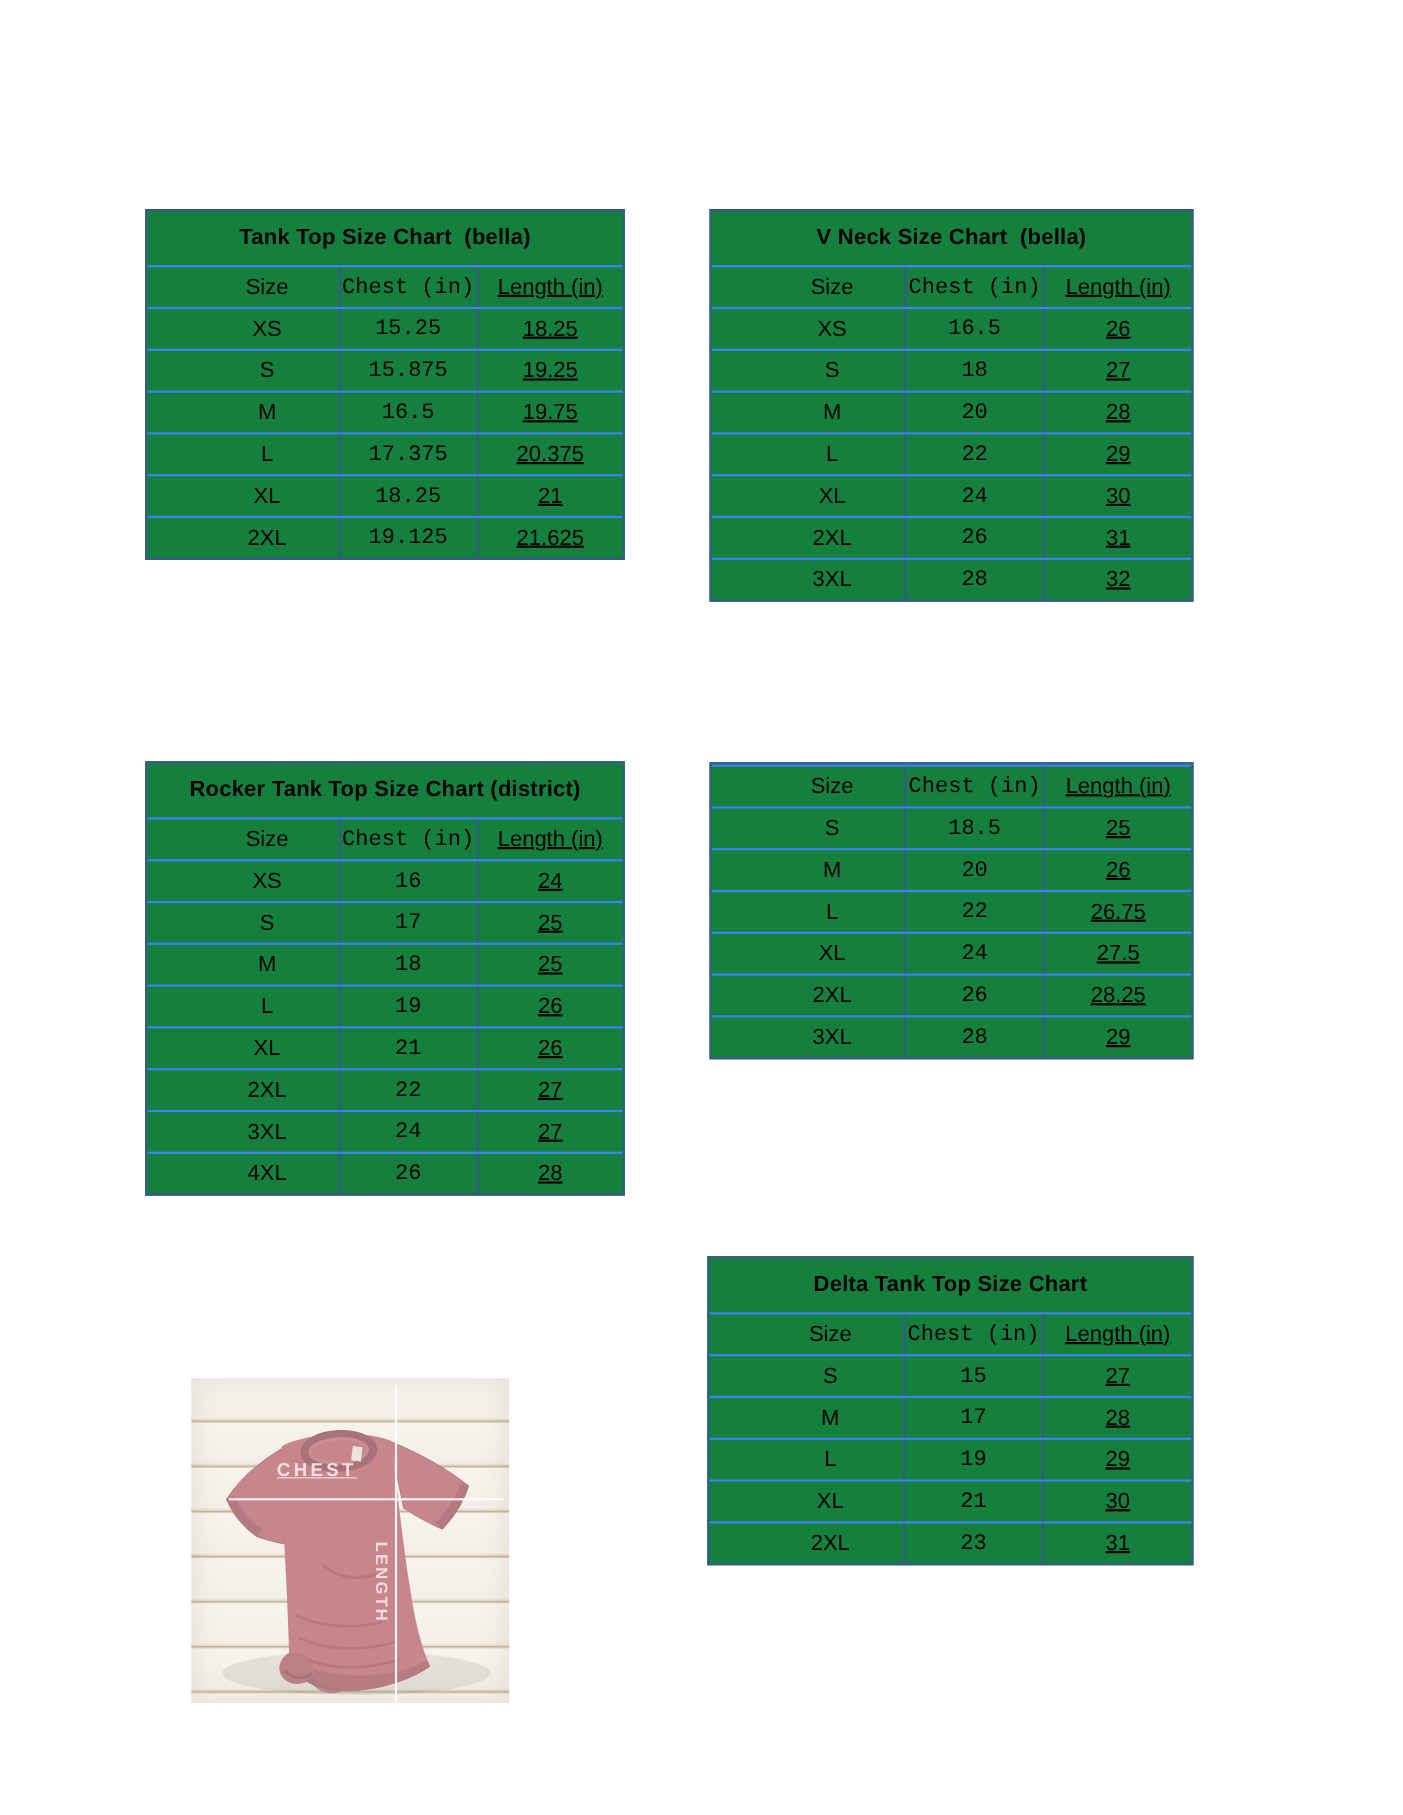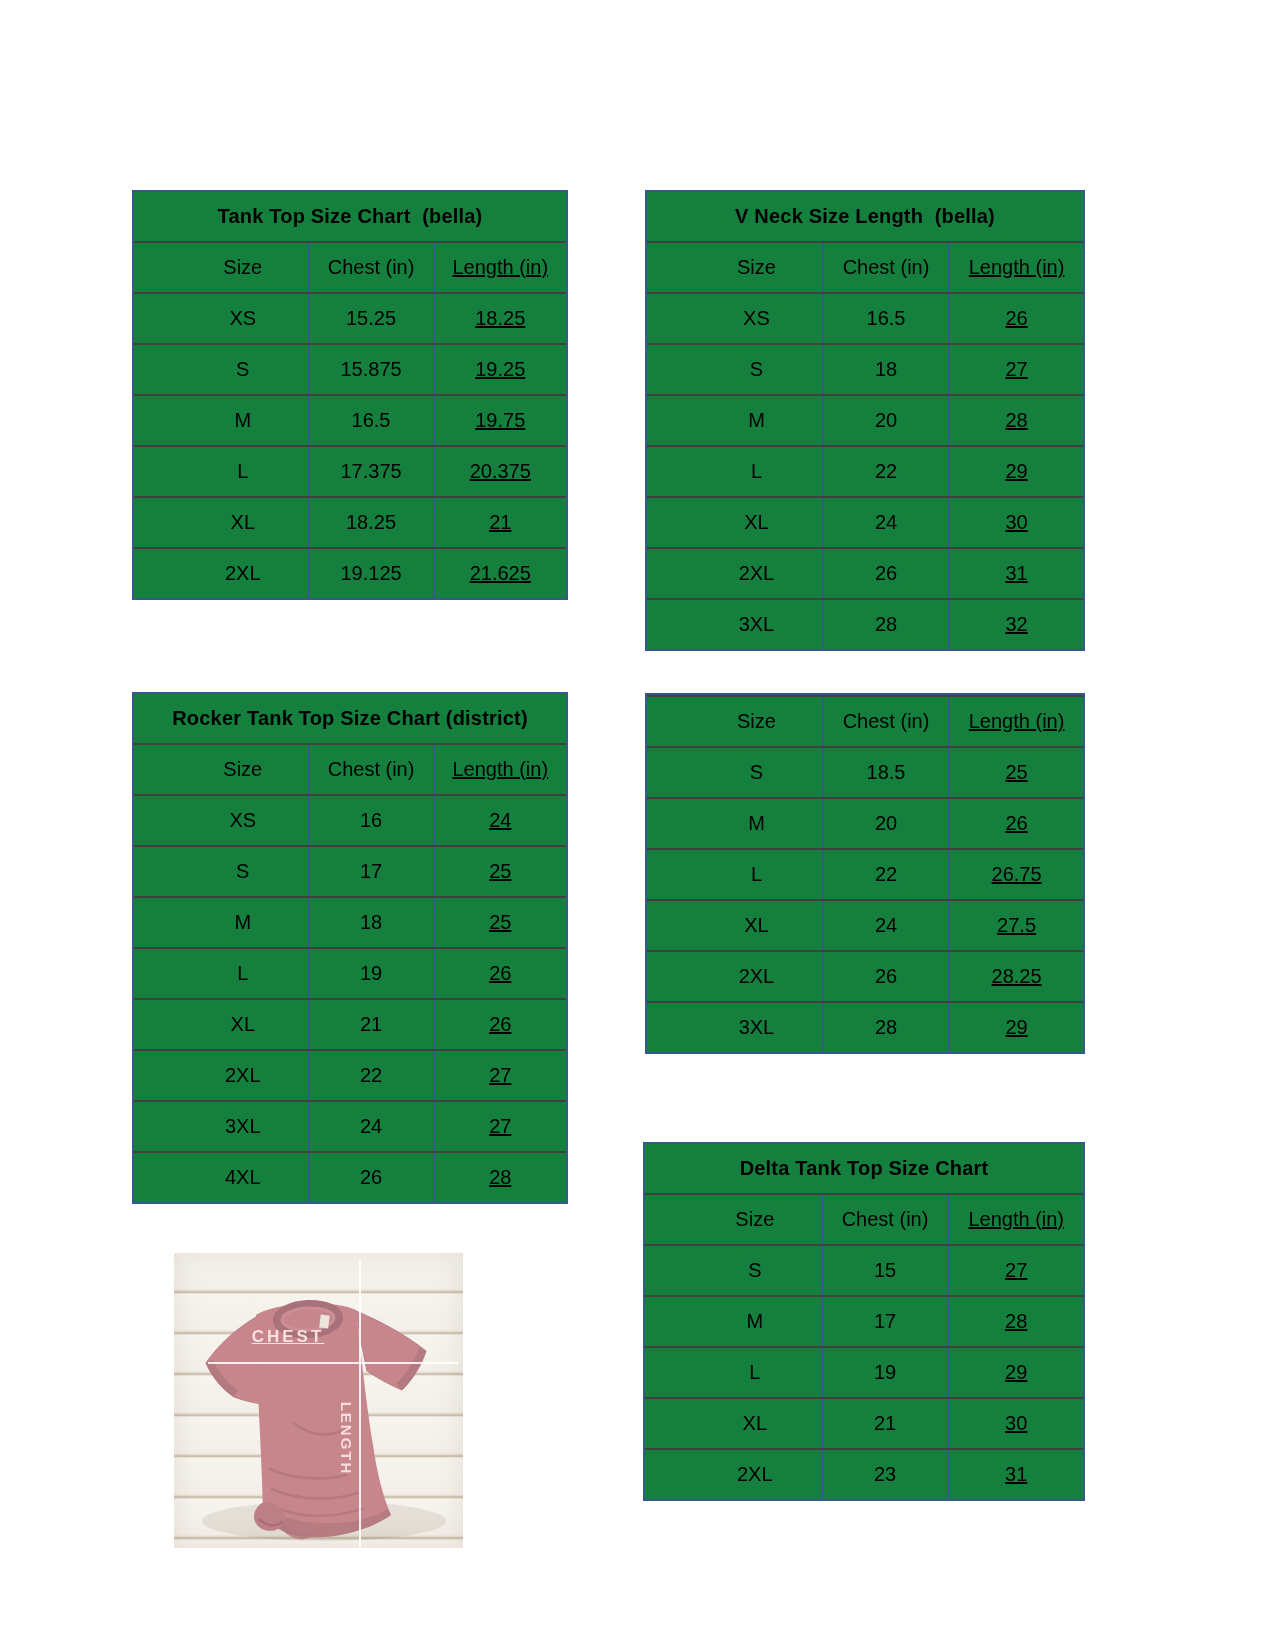--- a/index.html
+++ b/index.html
@@ -5,27 +5,27 @@
   * { margin:0; padding:0; box-sizing:border-box; }
   html,body { background:#ffffff; font-family:"Liberation Sans", sans-serif; color:#000; }
   .page { position:relative; width:1275px; height:1650px; background:#fff; overflow:hidden; }
 
   
   .size-table { position:absolute; background:#15803d; border:2px solid #35598a; }
   .tbl-title {
     height:49px; display:flex; align-items:center; justify-content:center;
     font-size:20px; font-weight:bold; white-space:pre-wrap; letter-spacing:.2px;
   }
-  .tbl-row { display:flex; height:51px; border-top:2px solid #404040;padding-left:44px; }
+  .tbl-row { display:flex; height:38px; border-top:2px solid #3b82f6;padding-left:44px; }
   .tbl-cell {
     display:flex; align-items:center; justify-content:center;
     font-size:20px;
   }
   .tbl-cell.c0 { flex:0 0 33.4%; }
-  .tbl-cell.c1 { flex:0 0 32.2%; }
+  .tbl-cell.c1 { flex:0 0 32.2%;font-family:Liberation Mono, monospace; }
   .tbl-cell.c2 { flex:1 1 auto;text-decoration:underline; }
   .tbl-cell + .tbl-cell { border-left:2px solid #35598a; }
 
   #t-tank    { left:132px; top:190px;  width:436px; }
   #t-vneck   { left:645px; top:190px;  width:440px; }
   #t-rocker  { left:132px; top:692px;  width:436px;text-align:right; }
   #t-relaxed { left:645px; top:693px;  width:440px; }
   #t-delta   { left:643px; top:1142px; width:442px;text-align:right; }
 
   
@@ -99,21 +99,21 @@
         <div class="tbl-cell c2">21</div>
       </div>
       <div class="tbl-row">
         <div class="tbl-cell c0">2XL</div>
         <div class="tbl-cell c1">19.125</div>
         <div class="tbl-cell c2">21.625</div>
       </div>
     </section>
 
   <section class="size-table" id="t-vneck">
-      <div class="tbl-title">V Neck Size Length  (bella)</div>
+      <div class="tbl-title">V Neck Size Chart  (bella)</div>
       <div class="tbl-row">
         <div class="tbl-cell c0">Size</div>
         <div class="tbl-cell c1">Chest (in)</div>
         <div class="tbl-cell c2">Length (in)</div>
       </div>
       <div class="tbl-row">
         <div class="tbl-cell c0">XS</div>
         <div class="tbl-cell c1">16.5</div>
         <div class="tbl-cell c2">26</div>
       </div>

